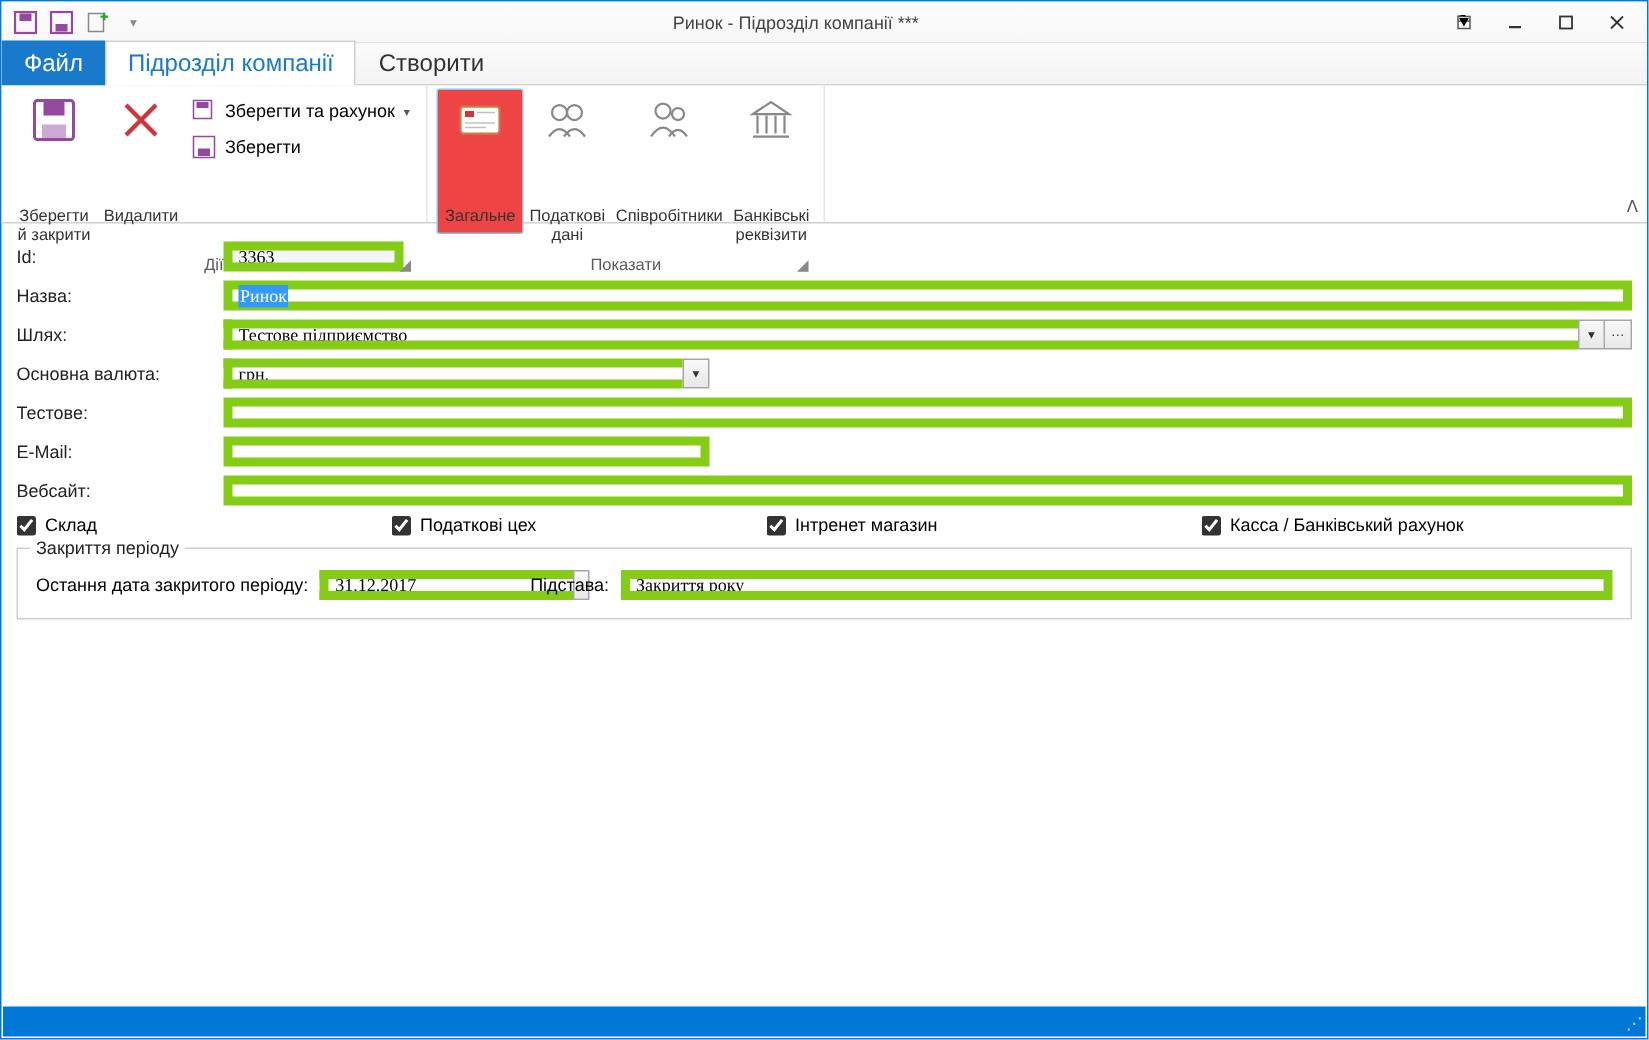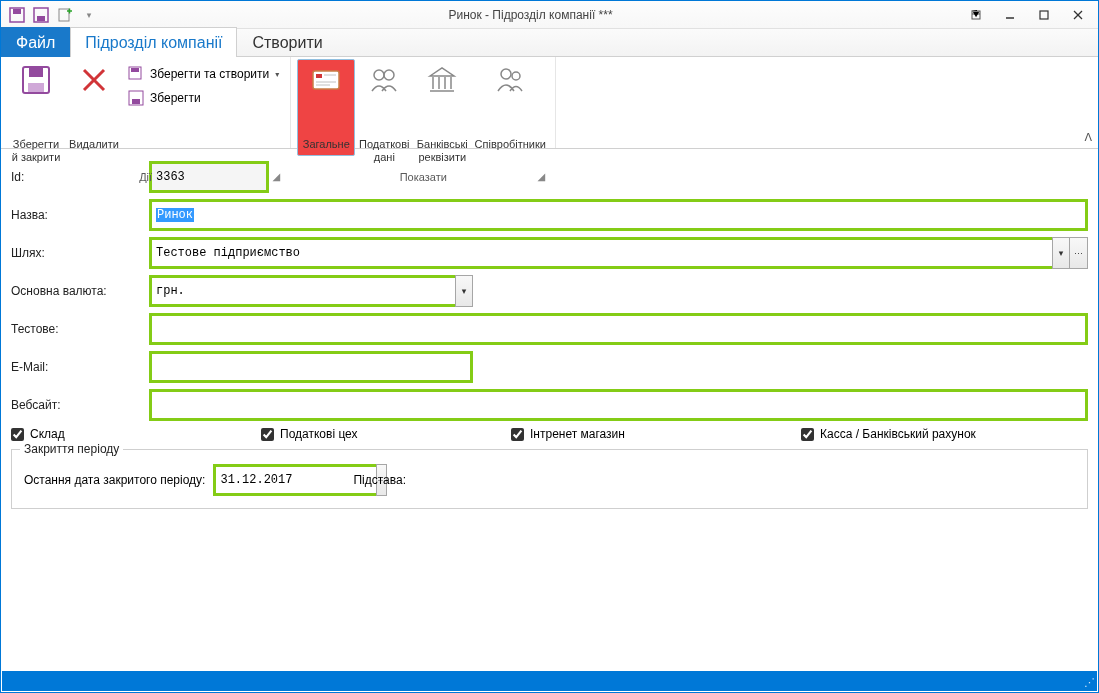--- a/index.html
+++ b/index.html
@@ -23,21 +23,21 @@
 .bigbtn { width: 58px; display: flex; flex-direction: column; align-items: center; padding: 4px 2px; cursor: pointer; border: 1px solid transparent; border-radius: 2px; text-align: center; }
 .bigbtn.selected { background: #ef4444; border-color: #92c0e0; }
 .bigbtn .icon { width: 32px; height: 32px; margin-bottom: 2px; display: flex; align-items: center; justify-content: center; }
 .bigbtn .lbl { font-size: 11px; color: #333; line-height: 13px; margin-top: 40px; }
 .smallbtn { display: flex; align-items: center; gap: 6px; padding: 2px 4px; cursor: pointer; border: 1px solid transparent; border-radius: 2px; height: 22px; }
 .smallbtn .icon { width: 16px; height: 16px; display: flex; align-items: center; justify-content: center; }
 .smallcol { display: flex; flex-direction: column; gap: 2px; padding-top: 4px; }
 .content { padding: 12px 10px 0; }
 .formrow { display: flex; align-items: center; margin-bottom: 6px; }
 .formrow .flabel { width: 138px; color: #222; }
-.txt { height: 32px; border: 3px solid #84cc16; background: #fff; padding: 0 4px; font-family: Liberation Mono, monospace; font-size: 12px; }
+.txt { height: 20px; border: 6px solid #84cc16; background: #fff; padding: 0 4px; font-family: Liberation Serif, serif; font-size: 12px; }
 .txt[readonly] { background: #f5f5f5; }
 .sel-name { background: #3399ff; color: #fff; padding: 0 1px; }
 .combo { display: flex; align-items: stretch; }
 .combo .txt { flex: 1; border-right: none; }
 .combo .cbtn { width: 18px; border: 1px solid #a6a6a6; background: linear-gradient(#f8f8f8,#e8e8e8); display: flex; align-items: center; justify-content: center; cursor: pointer; font-size: 9px; color: #333; }
 .combo .cbtn + .cbtn { border-left: none; }
 .checks { display: flex; margin: 4px 0 8px; }
 .check { display: flex; align-items: center; gap: 6px; cursor: pointer; }
 .check input { width: 13px; height: 13px; accent-color: #333; }
 .fieldset { border: 1px solid #cfcfcf; padding: 14px 12px 12px; position: relative; margin-top: 6px; }
@@ -131,21 +131,21 @@
         <span class="lbl">Видалити</span>
       </div>
       <div class="smallcol">
         <div class="smallbtn">
           <span class="icon">
               <svg width="16" height="16">
                 <rect x="1" y="1" width="12" height="12" fill="none" stroke="#934a9e"></rect>
                 <rect x="3" y="2" width="8" height="4" fill="#934a9e"></rect>
               </svg>
             </span>
-          <span>Зберегти та створити</span>
+          <span>Зберегти та рахунок</span>
           <span style="font-size:8px;color:#555;">▾</span>
         </div>
         <div class="smallbtn">
           <span class="icon">
               <svg width="16" height="16">
                 <rect x="1" y="1" width="14" height="14" fill="none" stroke="#934a9e"></rect>
                 <rect x="4" y="9" width="8" height="5" fill="#934a9e"></rect>
               </svg>
             </span>
           <span>Зберегти</span>
@@ -176,42 +176,42 @@
       <div class="bigbtn">
         <span class="icon">
           <svg width="32" height="32">
               <circle cx="11" cy="11" r="5" fill="none" stroke="#888" stroke-width="1.5"></circle>
               <circle cx="21" cy="11" r="5" fill="none" stroke="#888" stroke-width="1.5"></circle>
               <path d="M4 27 q7-10 14 0 M14 27 q7-10 14 0" fill="none" stroke="#888" stroke-width="1.5"></path>
             </svg>
         </span>
         <span class="lbl">Податкові дані</span>
       </div>
+      <div class="bigbtn" style="width:78px;">
+        <span class="icon">
+          <svg width="32" height="32">
+              <circle cx="12" cy="10" r="5" fill="none" stroke="#888" stroke-width="1.5"></circle>
+              <circle cx="22" cy="12" r="4" fill="none" stroke="#888" stroke-width="1.5"></circle>
+              <path d="M4 27 q8-12 16 0 M16 27 q6-9 12 0" fill="none" stroke="#888" stroke-width="1.5"></path>
+            </svg>
+        </span>
+        <span class="lbl">Співробітники</span>
+      </div>
       <div class="bigbtn">
         <span class="icon">
           <svg width="32" height="32">
               <path d="M4 12 L16 4 L28 12 Z" fill="none" stroke="#888" stroke-width="1.5"></path>
               <line x1="7" y1="13" x2="7" y2="25" stroke="#888" stroke-width="1.5"></line>
               <line x1="13" y1="13" x2="13" y2="25" stroke="#888" stroke-width="1.5"></line>
               <line x1="19" y1="13" x2="19" y2="25" stroke="#888" stroke-width="1.5"></line>
               <line x1="25" y1="13" x2="25" y2="25" stroke="#888" stroke-width="1.5"></line>
               <line x1="4" y1="27" x2="28" y2="27" stroke="#888" stroke-width="1.5"></line>
             </svg>
         </span>
         <span class="lbl">Банківські реквізити</span>
-      </div>
-      <div class="bigbtn" style="width:78px;">
-        <span class="icon">
-          <svg width="32" height="32">
-              <circle cx="12" cy="10" r="5" fill="none" stroke="#888" stroke-width="1.5"></circle>
-              <circle cx="22" cy="12" r="4" fill="none" stroke="#888" stroke-width="1.5"></circle>
-              <path d="M4 27 q8-12 16 0 M16 27 q6-9 12 0" fill="none" stroke="#888" stroke-width="1.5"></path>
-            </svg>
-        </span>
-        <span class="lbl">Співробітники</span>
       </div>
     </div>
     <div class="glabel">
       <span>Показати</span>
       <span class="launcher">◢</span>
     </div>
   </div>
   <div class="ribbon-collapse">ᐱ</div>
 </div>
 
@@ -275,19 +275,20 @@
 
   <div class="fieldset">
     <div class="legend">Закриття періоду</div>
     <div class="inner">
       <span>Остання дата закритого періоду:</span>
       <div class="combo" style="width:120px;">
         <input class="txt" value="31.12.2017" style="">
         <div class="cbtn">···</div>
       </div>
       <span style="margin-left:12px;">Підстава:</span>
+      <input class="txt" style="flex: 1 1 0%;" value="Закриття року">
     </div>
   </div>
 </div>
 
 <div class="statusbar">
   <span class="grip">⋰</span>
 </div>
 
 </body></html>

